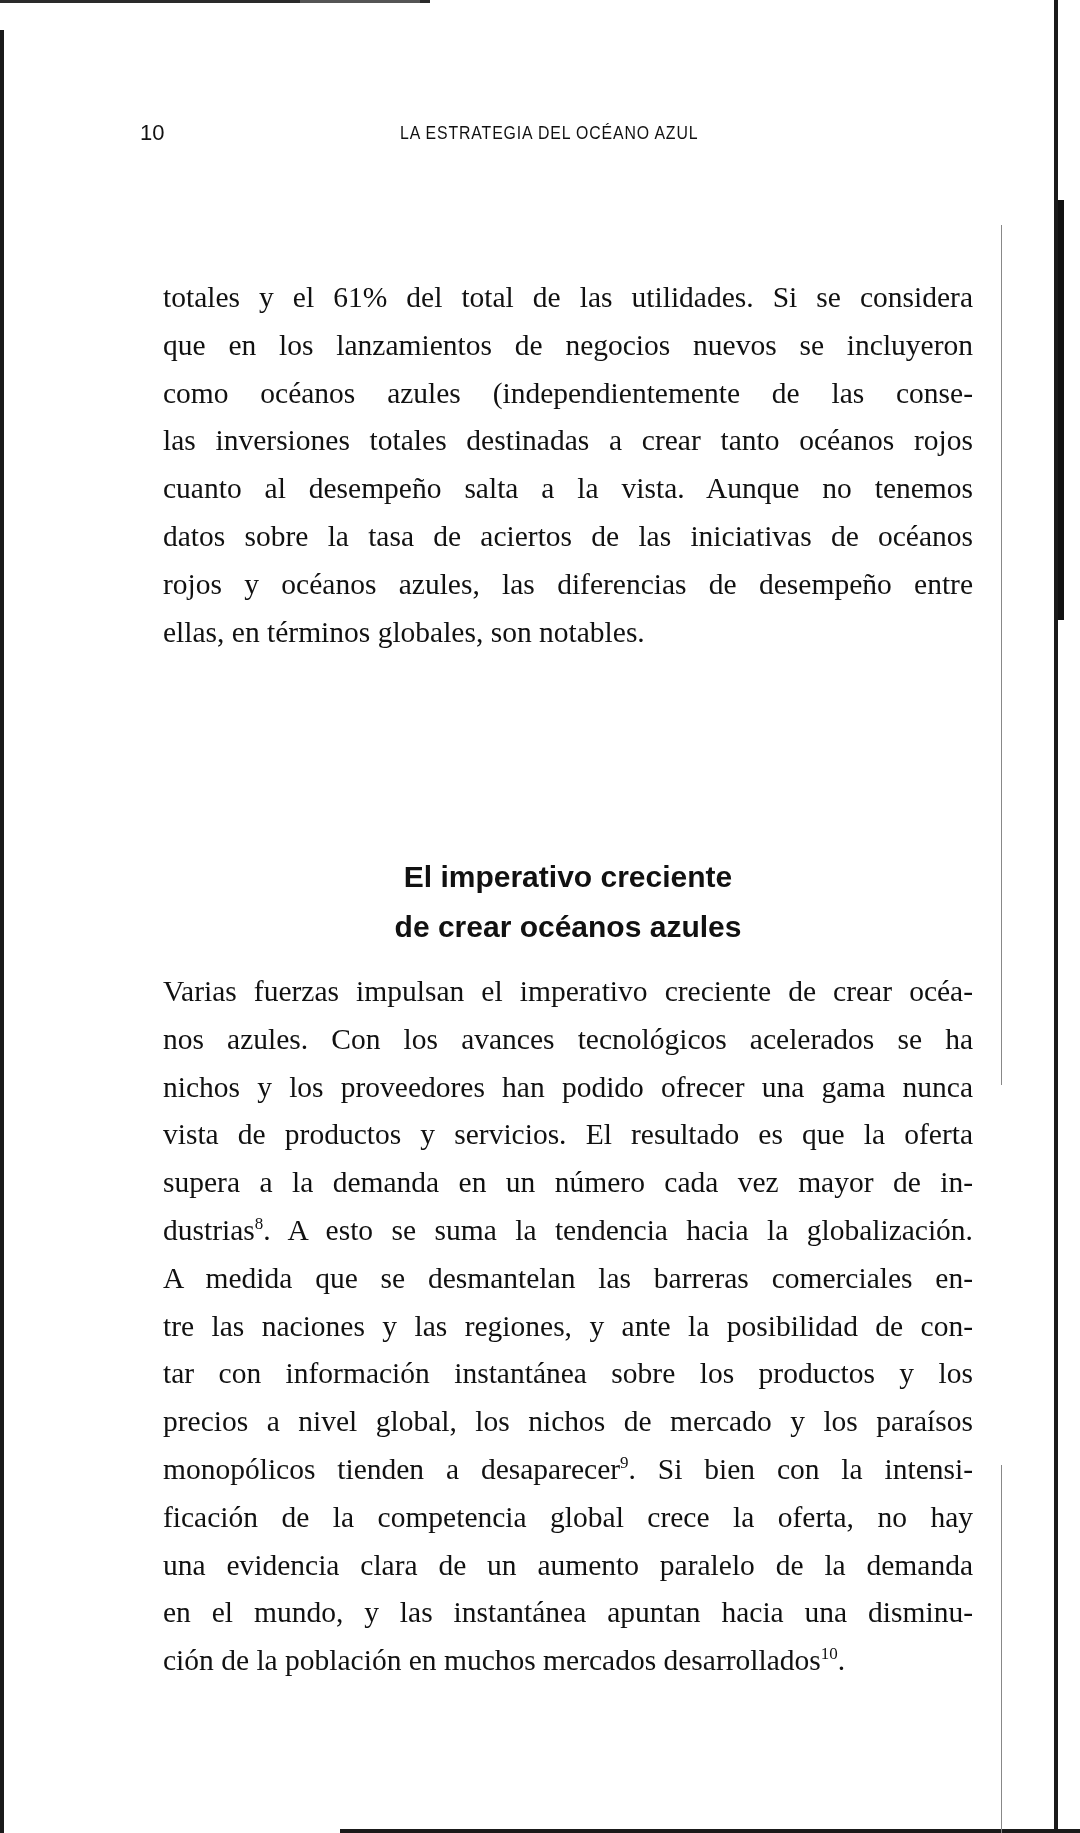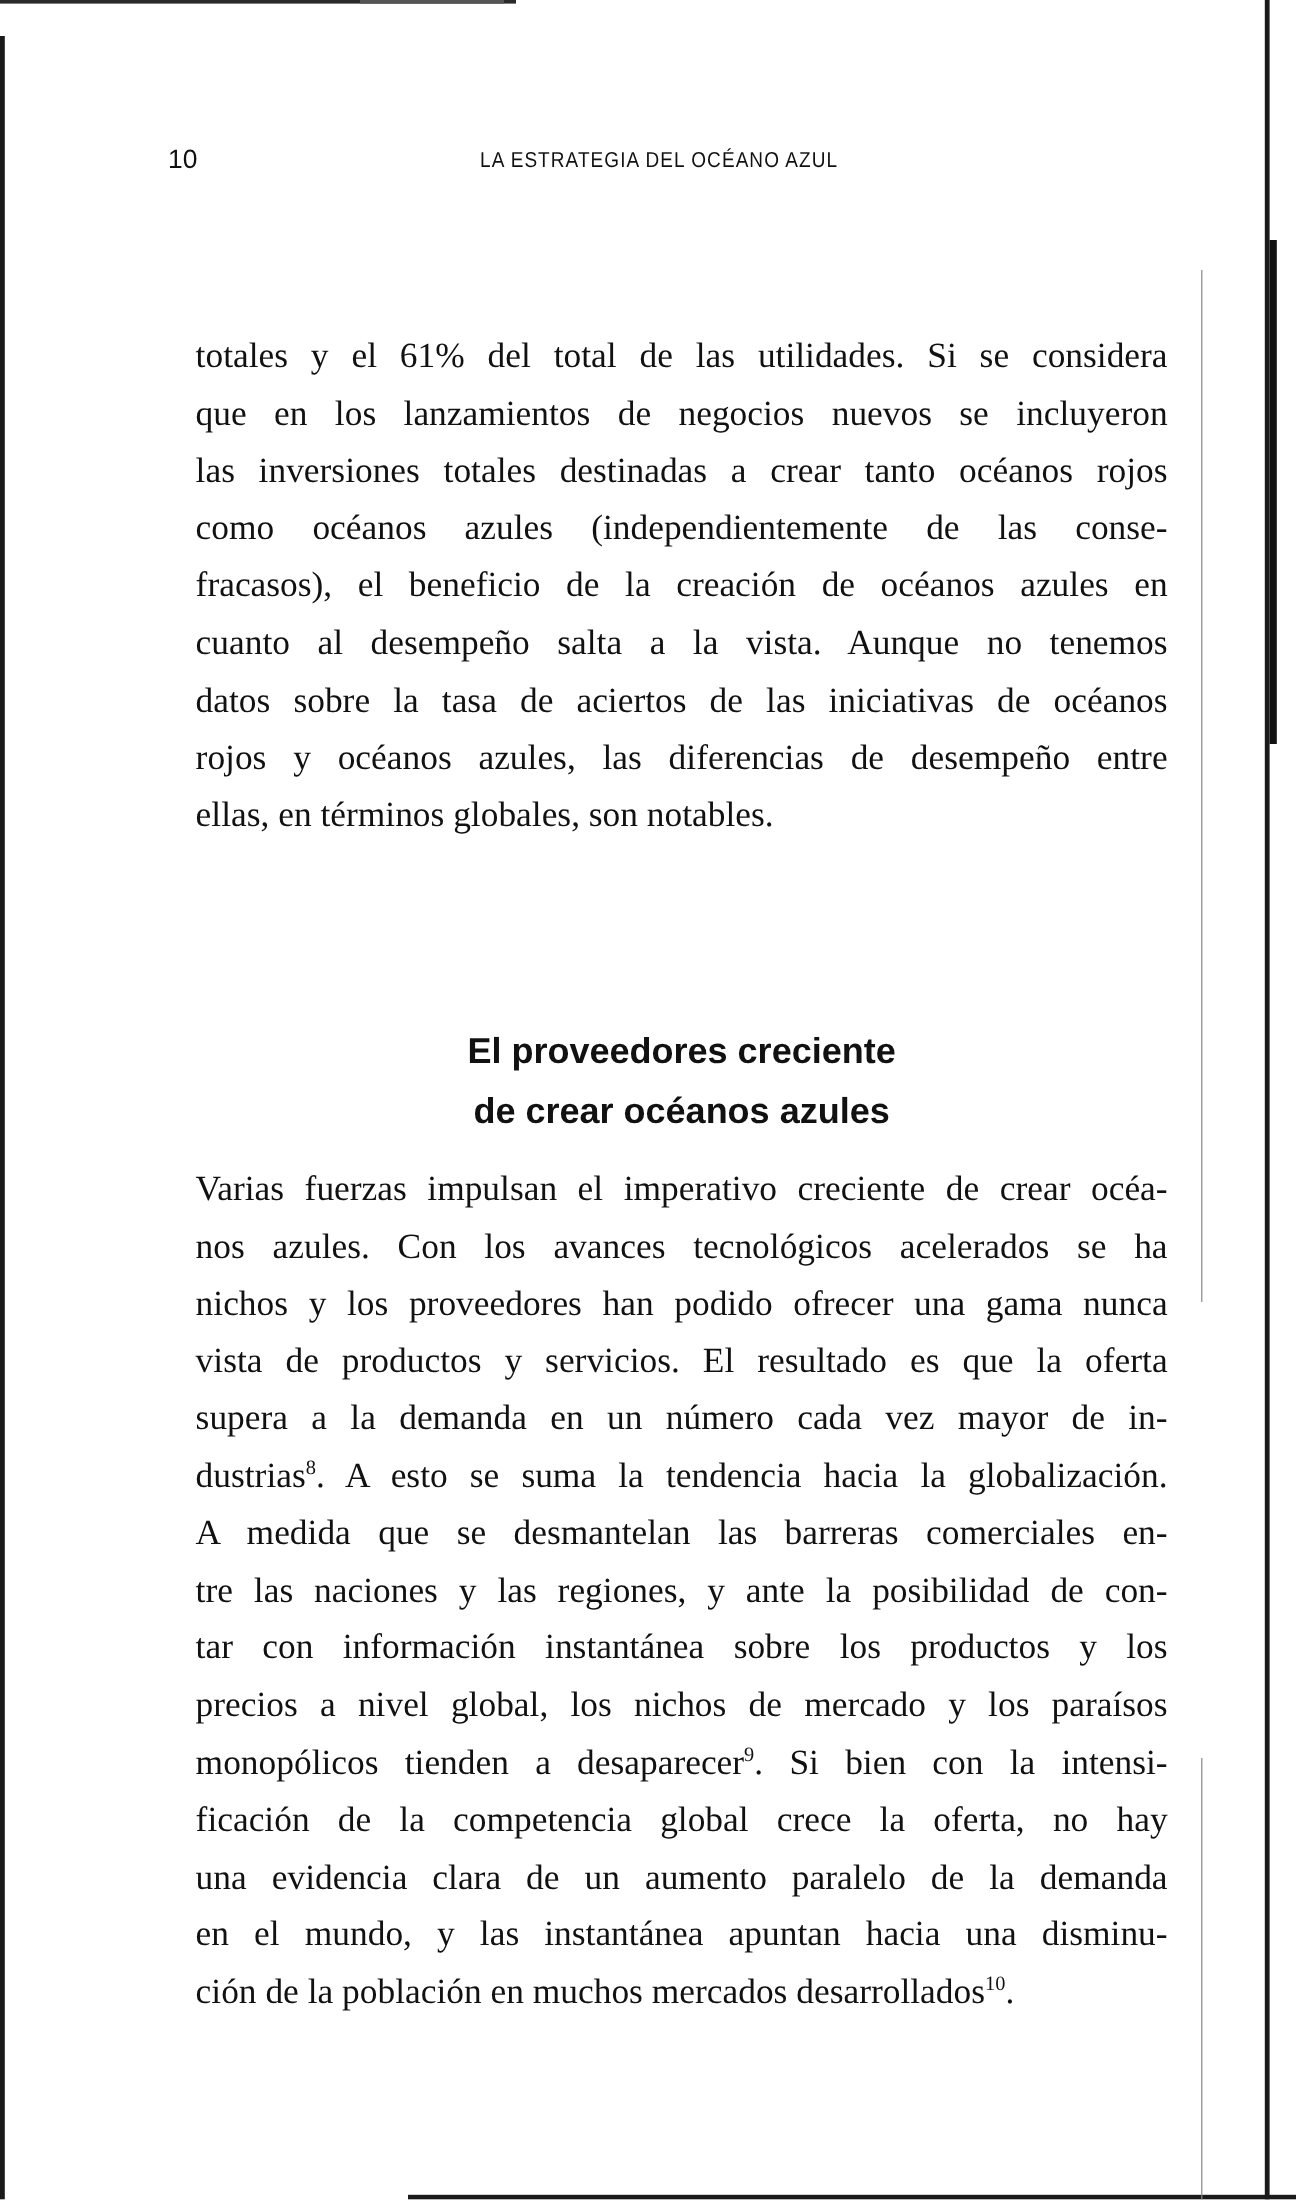--- a/index.html
+++ b/index.html
@@ -129,31 +129,30 @@
   <div class="margin-line b"></div>
 
   <header class="running-head">
     <span class="page-number">10</span>
     <span class="book-title">LA ESTRATEGIA DEL OCÉANO AZUL</span>
   </header>
 
   <div class="body-text para-1">
     <span class="line">totales y el 61% del total de las utilidades. Si se considera</span>
     <span class="line">que en los lanzamientos de negocios nuevos se incluyeron</span>
+    <span class="line">como océanos azules (independientemente de las conse-</span>
     <span class="line">las inversiones totales destinadas a crear tanto océanos rojos</span>
-    <span class="line">como océanos azules (independientemente de las conse-</span>
-    <span class="line">fracasos), el beneficio de la creación de océanos azules en</span>
     <span class="line">cuanto al desempeño salta a la vista. Aunque no tenemos</span>
     <span class="line">datos sobre la tasa de aciertos de las iniciativas de océanos</span>
     <span class="line">rojos y océanos azules, las diferencias de desempeño entre</span>
     <span class="line last">ellas, en términos globales, son notables.</span>
   </div>
 
   <h2 class="section-heading">
-    <span>El proveedores creciente</span>
+    <span>El imperativo creciente</span>
     <span>de crear océanos azules</span>
   </h2>
 
   <div class="body-text para-2">
     <span class="line">Varias fuerzas impulsan el imperativo creciente de crear océa-</span>
     <span class="line">nos azules. Con los avances tecnológicos acelerados se ha</span>
     <span class="line">nichos y los proveedores han podido ofrecer una gama nunca</span>
     <span class="line">vista de productos y servicios. El resultado es que la oferta</span>
     <span class="line">supera a la demanda en un número cada vez mayor de in-</span>
     <span class="line"><span>dustrias</span><sup>8</sup><span>. A esto se suma la tendencia hacia la globalización.</span></span>

